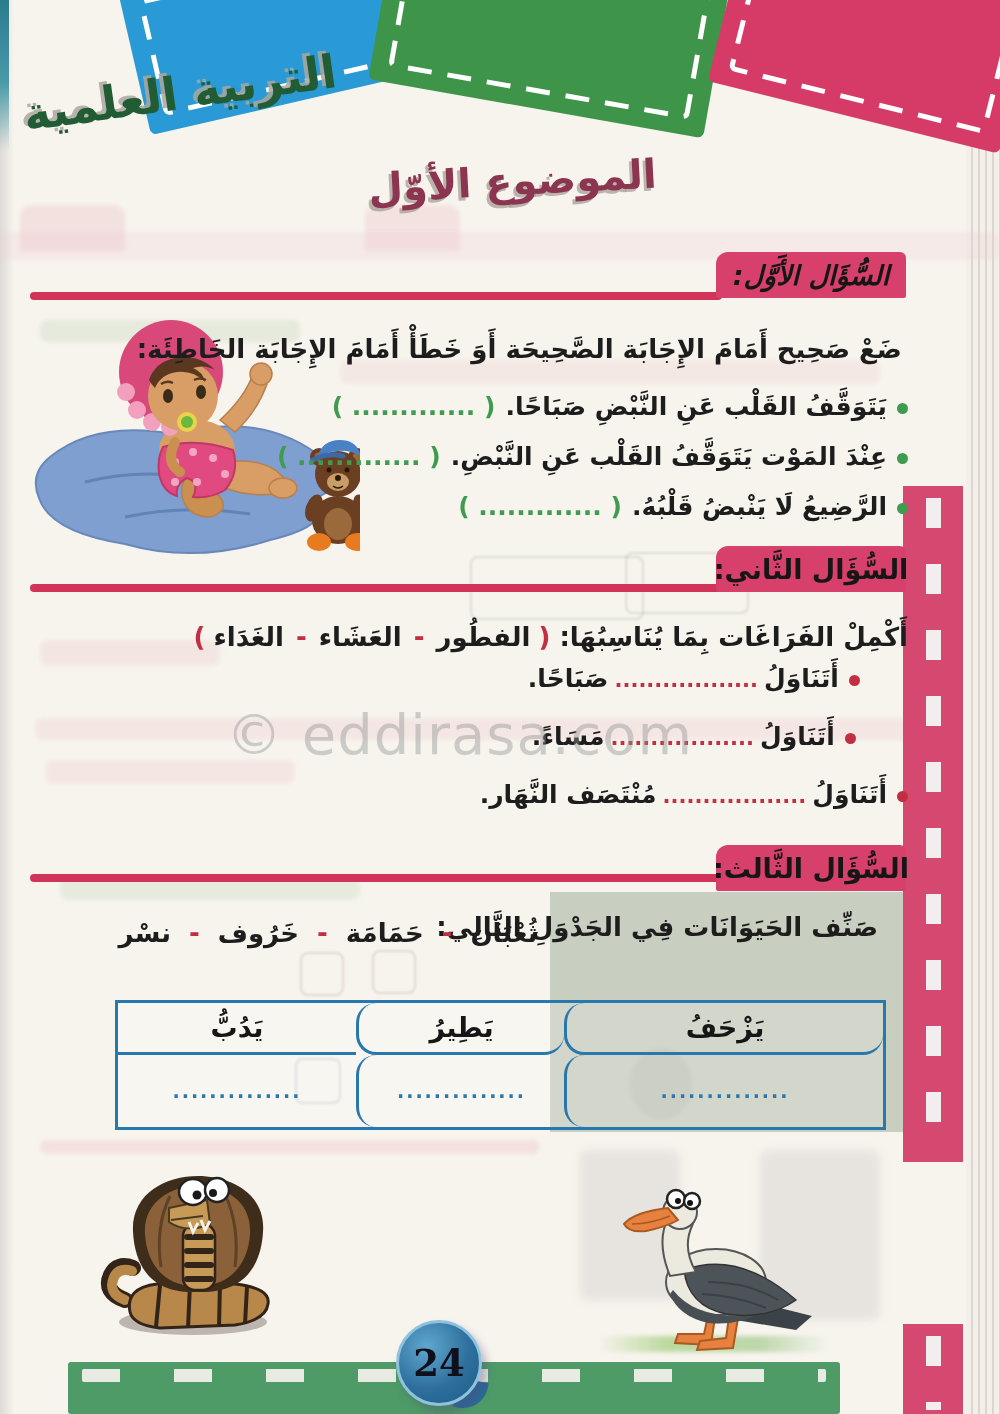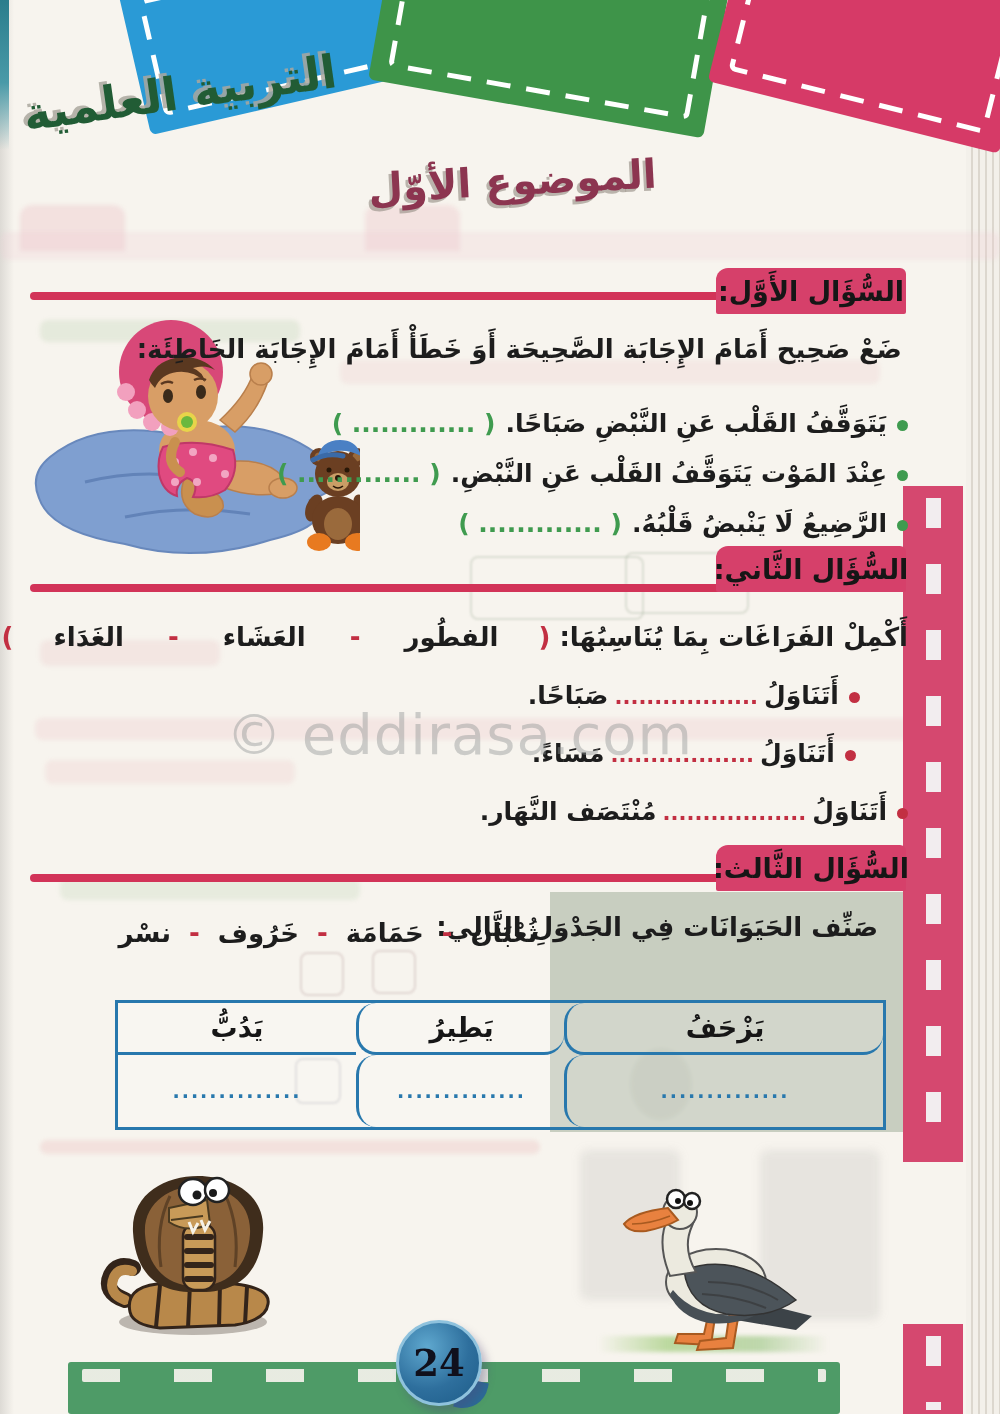--- a/index.html
+++ b/index.html
@@ -23,29 +23,29 @@
     color:#8c3550;transform:rotate(-3deg);white-space:nowrap;
     text-shadow:-3px 3px 0 rgba(160,152,144,.7);}
   
   .qbanner{position:absolute;left:716px;width:190px;height:46px;background:#d6406a;
     border-radius:12px 6px 2px 2px;display:flex;align-items:center;justify-content:center;
     color:#161616;font-weight:bold;font-size:27px;z-index:5;direction:rtl;white-space:nowrap;}
   .qline{position:absolute;left:30px;width:692px;height:8px;background:#d23358;border-radius:4px;z-index:4;}
   
   .instr{position:absolute;direction:rtl;font-weight:bold;font-size:26px;color:#1d1d1d;white-space:nowrap;z-index:4;}
   .items{position:absolute;right:92px;direction:rtl;text-align:right;z-index:4;}
-  .q-item{font-size:25px;font-weight:bold;color:#1d1d1d;white-space:nowrap;margin-bottom:21px;margin-top:17px;}
+  .q-item{font-size:25px;font-weight:bold;color:#1d1d1d;white-space:nowrap;margin-bottom:21px;}
   .q2 .q-item{margin-bottom:29px;}
   .dot{display:inline-block;width:11px;height:11px;border-radius:50%;margin-left:10px;vertical-align:middle;}
   .dot-green{background:#3f9b4f;}
   .dot-red{background:#c22f42;}
   .answer{color:#3f9b4f;margin-right:10px;direction:ltr;unicode-bidi:bidi-override;}
   .dots-red{color:#c22f42;letter-spacing:2px;font-size:21px;margin:0 6px;}
   .red{color:#c22f42;}
-  .opt-word{margin:0 40px;}
+  .opt-word{margin:0 8px;}
   .opt-dash{margin:0 4px;}
   .watermark{position:absolute;left:226px;top:662px;z-index:8;font-size:56px;color:#8f9494;
     opacity:.42;letter-spacing:1px;direction:ltr;white-space:nowrap;margin-top:40px;}
   
   .graybox{position:absolute;left:550px;top:892px;width:358px;height:240px;
     background:rgba(162,174,154,.55);z-index:1;}
   .animals{position:absolute;left:108px;top:918px;width:440px;direction:rtl;text-align:center;
     font-size:26px;font-weight:bold;color:#1d1d1d;white-space:nowrap;z-index:4;}
   .animals .word{margin:0 10px;}
   .animals .dash{color:#c22f42;margin:0 8px;}
@@ -119,21 +119,21 @@
     <g transform="rotate(14 875 30)">
       <rect x="725" y="-60" width="300" height="180" rx="6" fill="#d63a67"></rect>
       <rect x="745" y="-42" width="260" height="144" rx="4" fill="none" stroke="#ffffff" stroke-width="5" stroke-dasharray="24 16"></rect>
     </g>
   </svg>
 
   <div class="subject-title">التربية العلمية</div>
   <div class="topic-title">الموضوع الأوّل</div>
 
   <div class="qline" style="top:292px;"></div>
-  <div class="qbanner" style="top:268px;">السُّؤَال الأَوَّل:</div>
+  <div class="qbanner" style="top:252px;font-style:italic;">السُّؤَال الأَوَّل:</div>
   <div class="instr" style="right:98px;top:334px;">ضَعْ صَحِيح أَمَامَ الإِجَابَة الصَّحِيحَة أَوَ خَطَأْ أَمَامَ الإِجَابَة الخَاطِئَة:</div>
 
   <div class="items" style="top:392px;">
     <div class="q-item">
       <span class="dot dot-green"></span><span>يَتَوَقَّفُ القَلْب عَنِ النَّبْضِ صَبَاحًا.</span><span class="answer">( ............. )</span>
     </div>
     <div class="q-item">
       <span class="dot dot-green"></span><span>عِنْدَ المَوْت يَتَوَقَّفُ القَلْب عَنِ النَّبْضِ.</span><span class="answer">( ............. )</span>
     </div>
     <div class="q-item">

